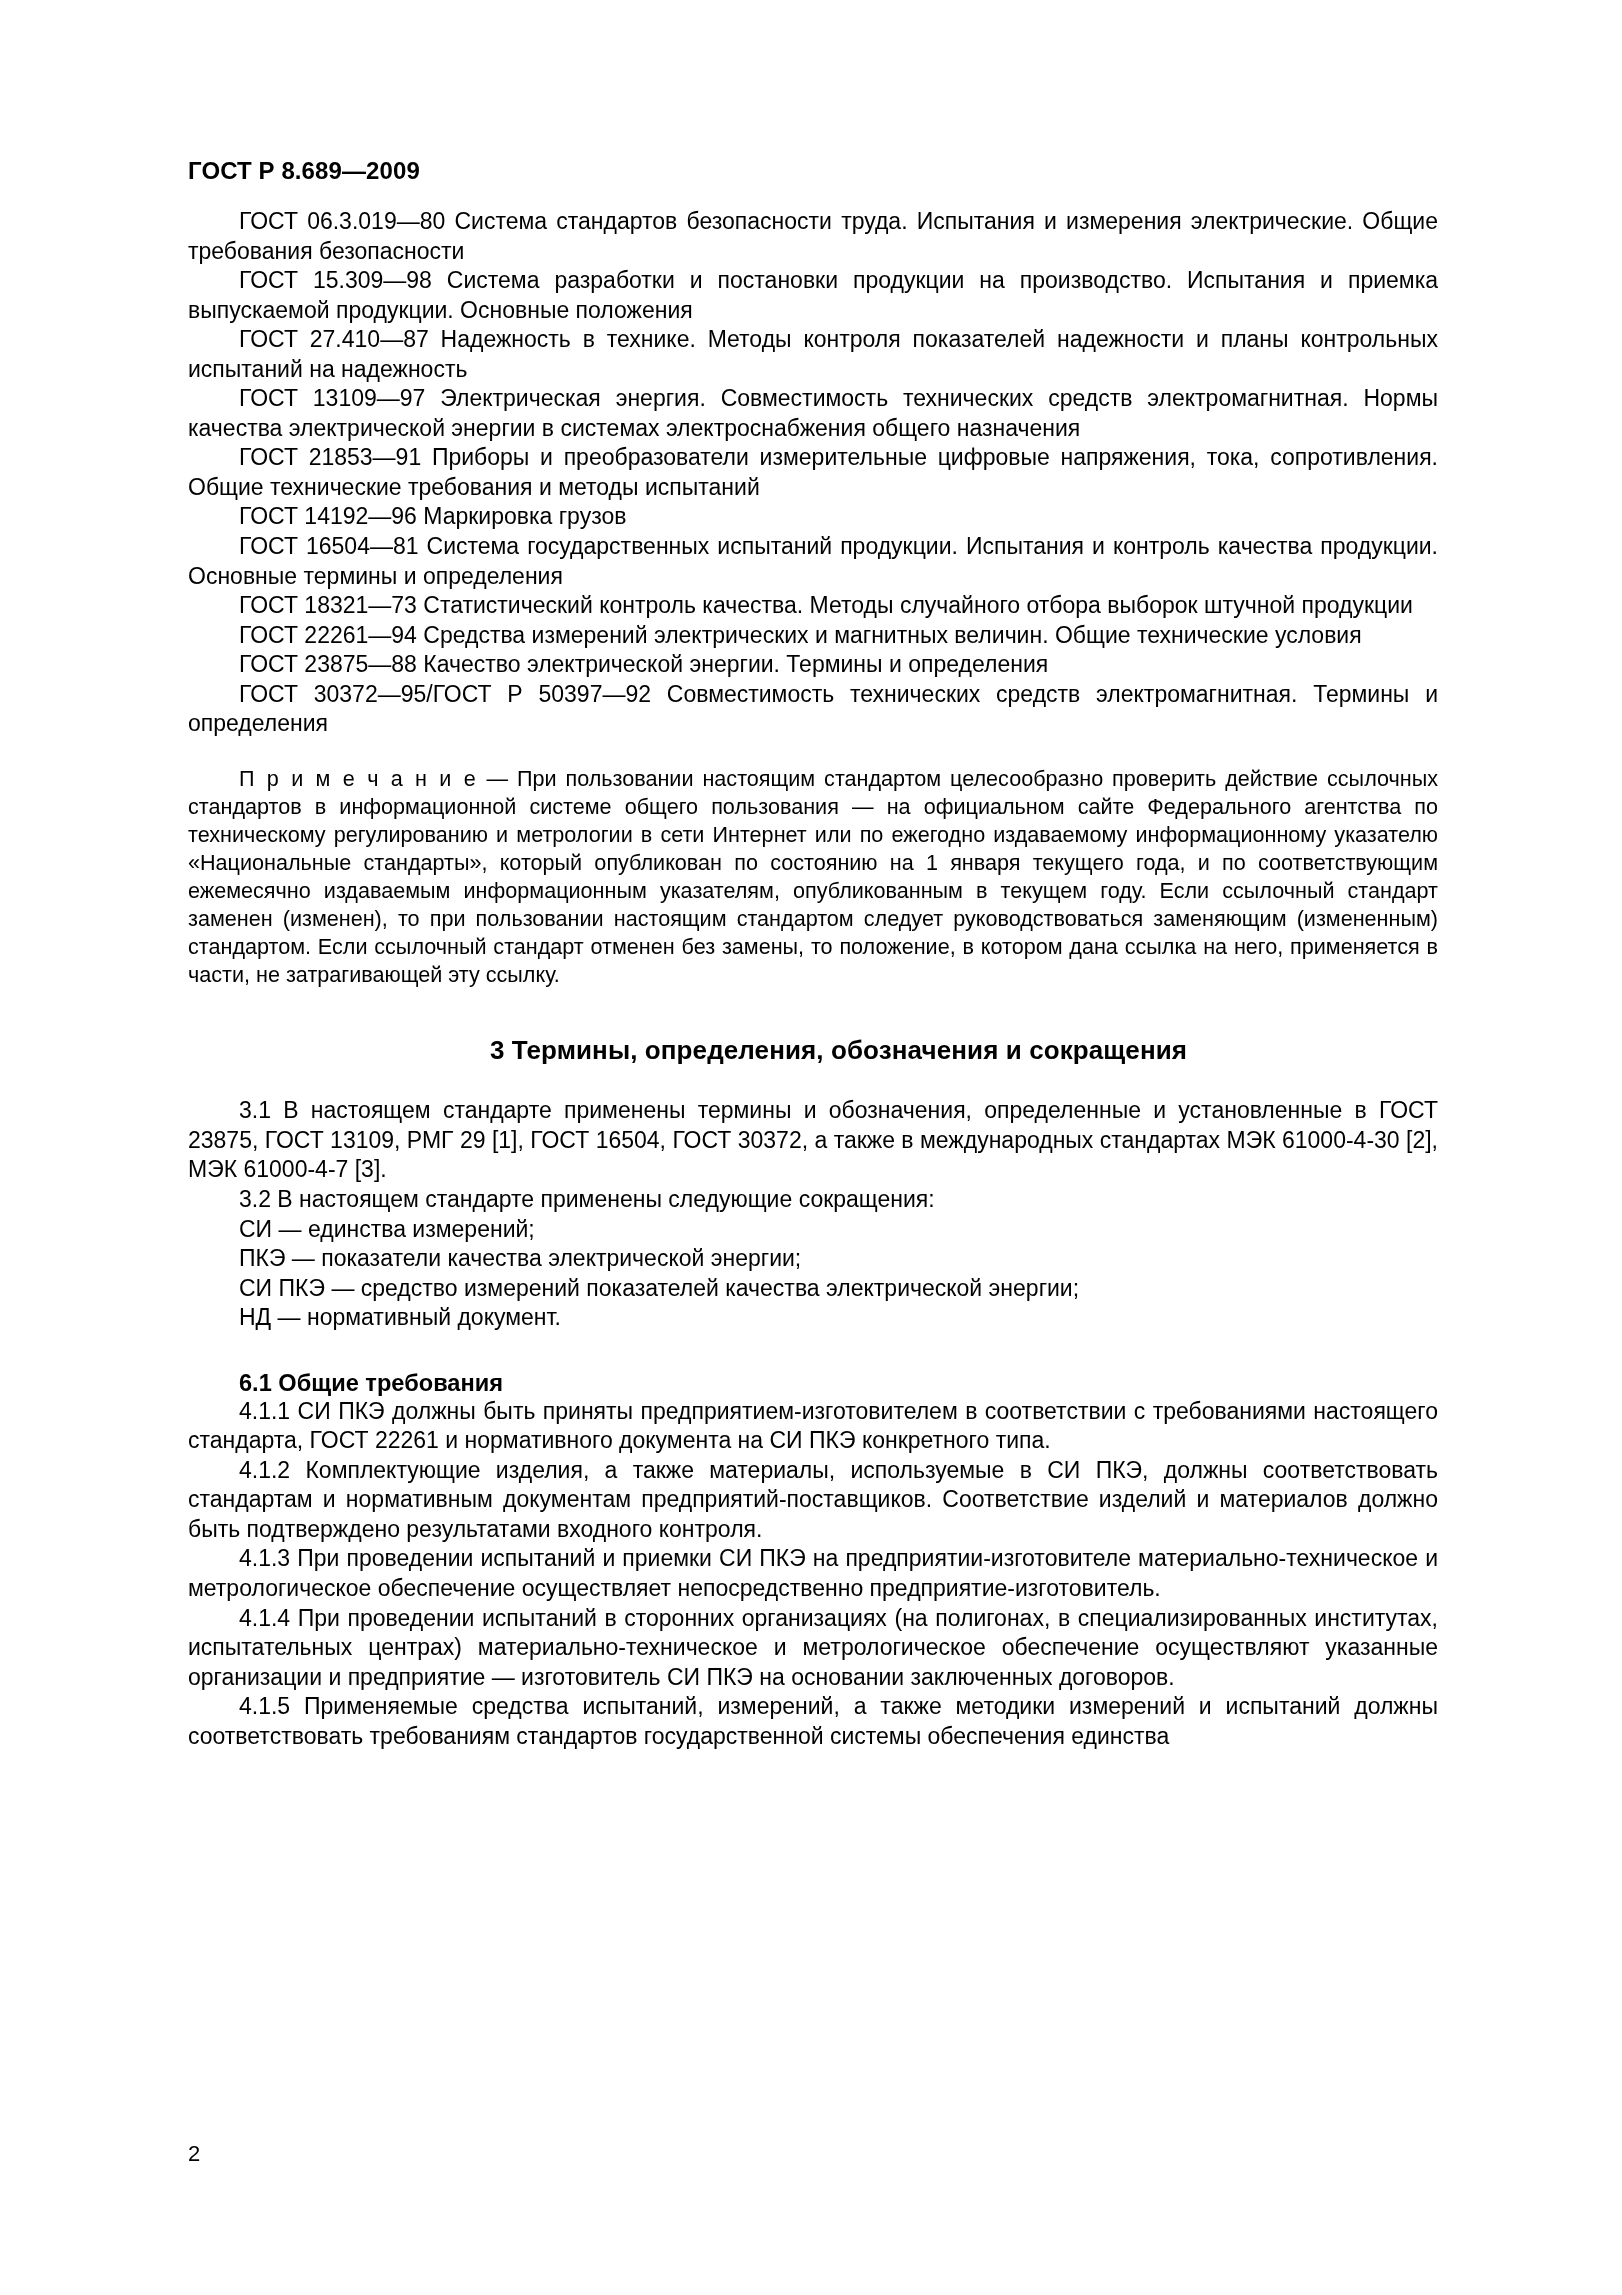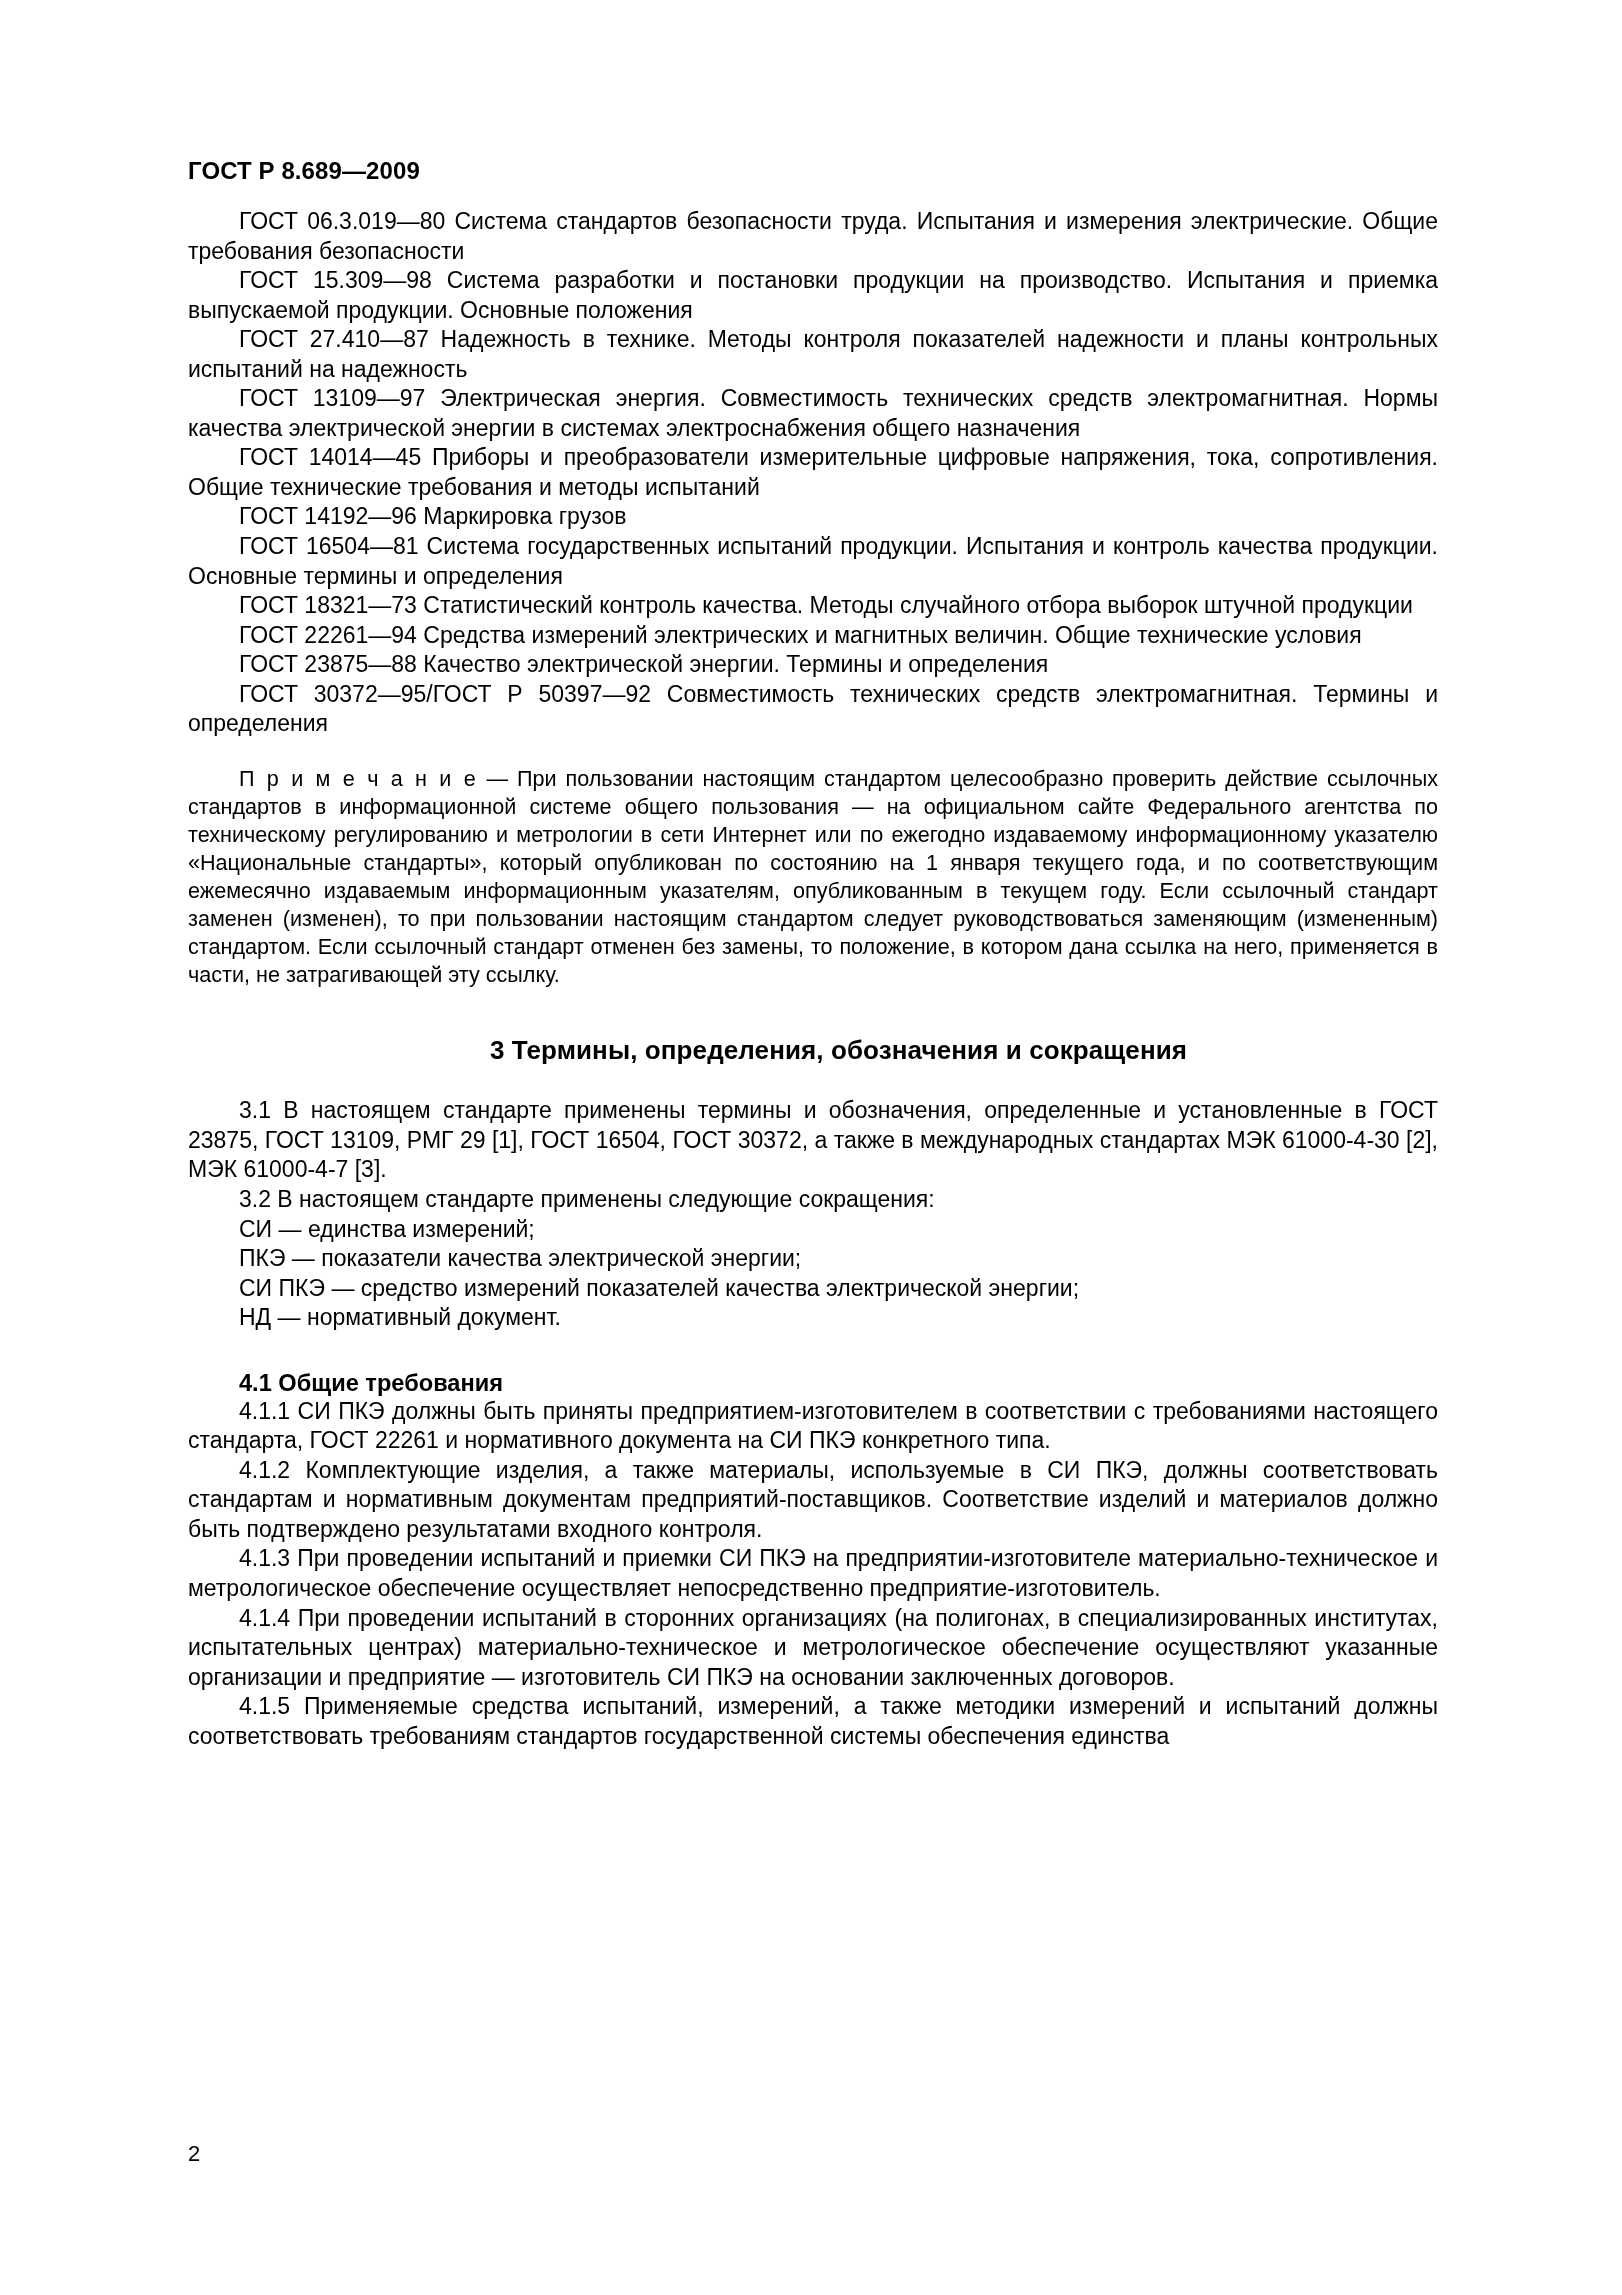--- a/index.html
+++ b/index.html
@@ -83,21 +83,21 @@
 <div class="page">
 
   <div class="content">
 
     <div class="header">ГОСТ Р 8.689—2009</div>
 
     <p class="ind">ГОСТ 06.3.019—80  Система стандартов безопасности труда. Испытания и измерения электричес­кие. Общие требования безопасности</p>
     <p class="ind">ГОСТ 15.309—98  Система разработки и постановки продукции на производство. Испытания и при­емка выпускаемой продукции. Основные положения</p>
     <p class="ind">ГОСТ 27.410—87  Надежность в технике. Методы контроля показателей надежности и планы кон­трольных испытаний на надежность</p>
     <p class="ind">ГОСТ 13109—97  Электрическая энергия. Совместимость технических средств электромагнитная. Нормы качества электрической энергии в системах электроснабжения общего назначения</p>
-    <p class="ind">ГОСТ 14014—45  Приборы и преобразователи измерительные цифровые напряжения, тока, сопротивления. Общие технические требования и методы испытаний</p>
+    <p class="ind">ГОСТ 21853—91  Приборы и преобразователи измерительные цифровые напряжения, тока, сопротивления. Общие технические требования и методы испытаний</p>
     <p class="ind">ГОСТ 14192—96  Маркировка грузов</p>
     <p class="ind">ГОСТ 16504—81  Система государственных испытаний продукции. Испытания и контроль качест­ва продукции. Основные термины и определения</p>
     <p class="ind">ГОСТ 18321—73  Статистический контроль качества. Методы случайного отбора выборок штуч­ной продукции</p>
     <p class="ind">ГОСТ 22261—94  Средства измерений электрических и магнитных величин. Общие технические условия</p>
     <p class="ind">ГОСТ 23875—88  Качество электрической энергии. Термины и определения</p>
     <p class="ind">ГОСТ 30372—95/ГОСТ Р 50397—92  Совместимость технических средств электромагнитная. Тер­мины и определения</p>
 
     <div class="note"><span class="sp">П р и м е ч а н и е</span><span> — При пользовании настоящим стандартом целесообразно проверить действие ссылоч­ных стандартов в информационной системе общего пользования — на официальном сайте Федерального агентства по техническому регулированию и метрологии в сети Интернет или по ежегодно издаваемому информа­ционному указателю «Национальные стандарты», который опубликован по состоянию на 1 января текущего года, и по соответствующим ежемесячно издаваемым информационным указателям, опубликованным в текущем году. Если ссылочный стандарт заменен (изменен), то при пользовании настоящим стандартом следует руководство­ваться заменяющим (измененным) стандартом. Если ссылочный стандарт отменен без замены, то положение, в котором дана ссылка на него, применяется в части, не затрагивающей эту ссылку.</span></div>
 
     <h2 class="section">3  Термины, определения, обозначения и сокращения</h2>
@@ -105,21 +105,21 @@
     <div class="gap-med"></div>
 
     <p class="ind">3.1  В настоящем стандарте применены термины и обозначения, определенные и установленные в ГОСТ 23875, ГОСТ 13109, РМГ 29 [1], ГОСТ 16504, ГОСТ 30372, а также в международных стандартах МЭК 61000-4-30 [2], МЭК 61000-4-7 [3].</p>
     <p class="ind">3.2  В настоящем стандарте применены следующие сокращения:</p>
     <p class="ind">СИ — единства измерений;</p>
     <p class="ind">ПКЭ — показатели качества электрической энергии;</p>
     <p class="ind">СИ ПКЭ — средство измерений показателей качества электрической энергии;</p>
     <p class="ind">НД — нормативный документ.</p>
 
 
-    <h3 class="subsection">4.1  Общие требования</h3>
+    <h3 class="subsection">6.1  Общие требования</h3>
 
     <p class="ind">4.1.1  СИ ПКЭ должны быть приняты предприятием-изготовителем в соответствии с требованиями настоящего стандарта, ГОСТ 22261 и нормативного документа на СИ ПКЭ конкретного типа.</p>
     <p class="ind">4.1.2  Комплектующие изделия, а также материалы, используемые в СИ ПКЭ, должны соответство­вать стандартам и нормативным документам предприятий-поставщиков. Соответствие изделий и мате­риалов должно быть подтверждено результатами входного контроля.</p>
     <p class="ind">4.1.3  При проведении испытаний и приемки СИ ПКЭ на предприятии-изготовителе материально-техническое и метрологическое обеспечение осуществляет непосредственно предприятие-изгото­витель.</p>
     <p class="ind">4.1.4  При проведении испытаний в сторонних организациях (на полигонах, в специализированных институтах, испытательных центрах) материально-техническое и метрологическое обеспечение осуще­ствляют указанные организации и предприятие — изготовитель СИ ПКЭ на основании заключенных договоров.</p>
     <p class="ind">4.1.5  Применяемые средства испытаний, измерений, а также методики измерений и испытаний должны соответствовать требованиям стандартов государственной системы обеспечения единства</p>
 
   </div>
 
   <div class="pagenum">2</div>

